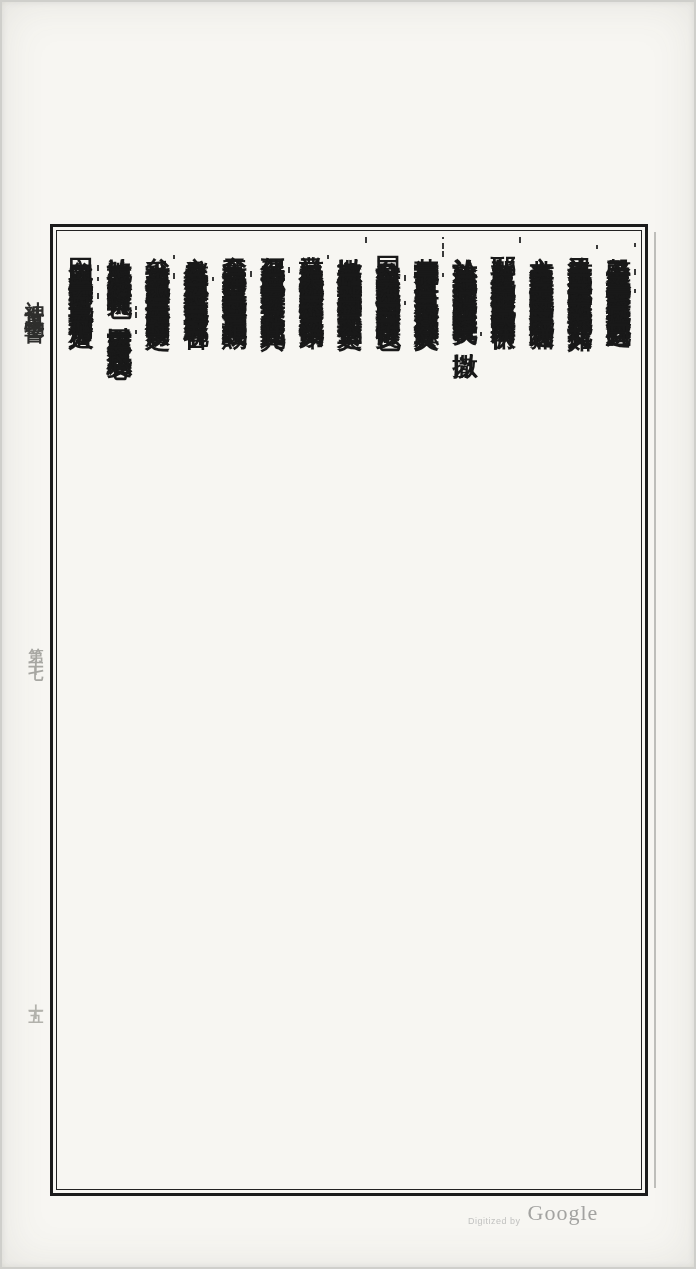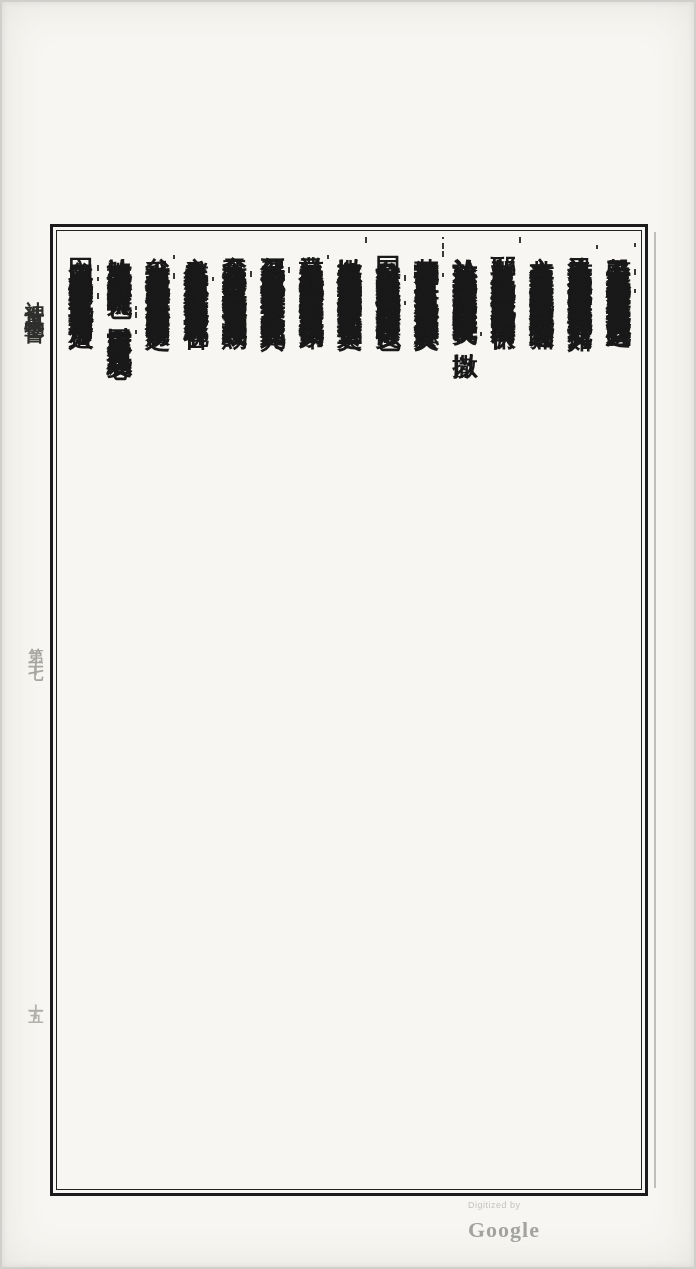--- a/index.html
+++ b/index.html
@@ -54,29 +54,29 @@
     font-size:15px;letter-spacing:6px;font-weight:600;color:#8d8d88;opacity:.75;
   }
   .margin-page{
     position:absolute;left:26px;top:992px;
     writing-mode:vertical-rl;text-orientation:upright;
     font-size:15px;letter-spacing:7px;font-weight:600;color:#96968f;opacity:.7;
   }
   
   .watermark{
     position:absolute;left:468px;top:1200px;width:180px;
-    display:flex;align-items:flex-start;gap:7px;flex-direction:column;
+    display:flex;align-items:flex-end;gap:7px;
   }
   .wm-prefix{
     font-family:"Liberation Sans","DejaVu Sans",sans-serif;
     font-size:9px;color:#c2c2c0;letter-spacing:.5px;
   }
   .wm-brand{
     font-family:"Liberation Serif","DejaVu Serif",serif;
-    font-size:22px;color:#a3a3a1;letter-spacing:1px;font-weight:bold;
+    font-size:22px;color:#a3a3a1;letter-spacing:1px;
   }
 </style>
 </head>
 <body>
 
 <div class="scan-edge"></div>
 
 <div class="margin-title">神造萬物書</div>
 <div class="margin-chapter">第二十七</div>
 <div class="margin-page">十五</div>

